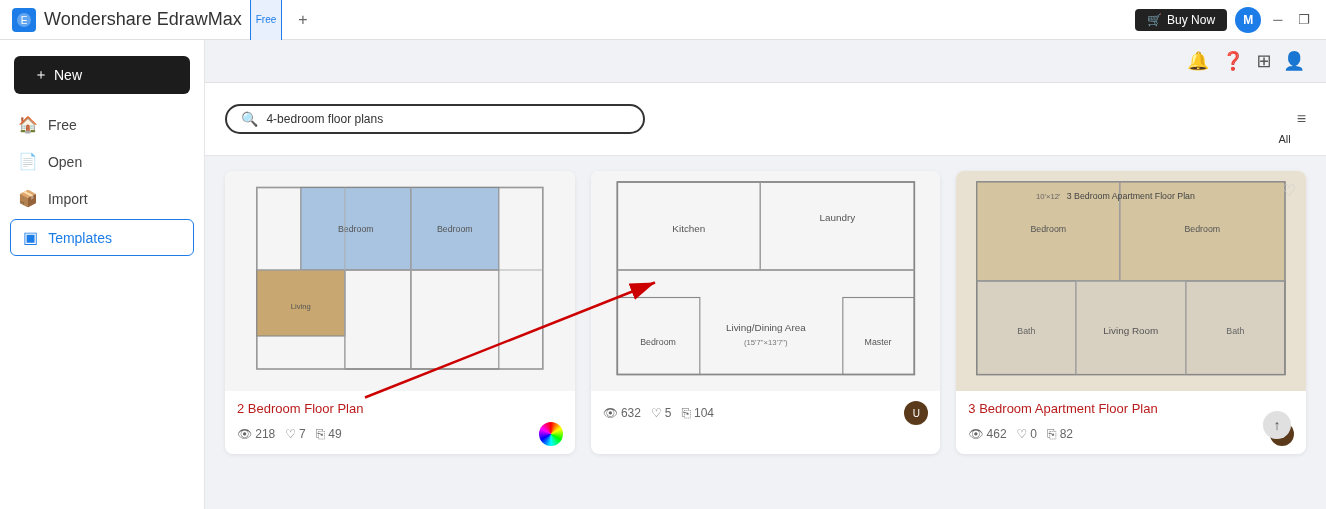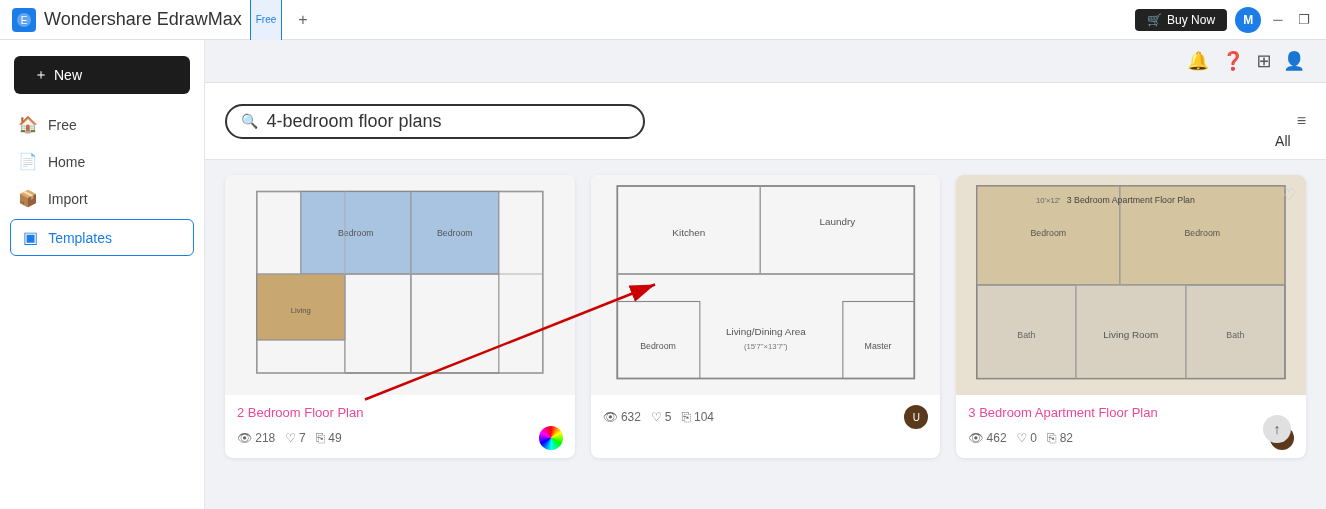--- a/index.html
+++ b/index.html
@@ -73,43 +73,43 @@
       display: flex; align-items: center; justify-content: space-between;
       border-bottom: 1px solid #e5e5e5;
       position: relative;
     }
     .search-wrapper {
       display: flex; align-items: center;
       border: 2px solid #333; border-radius: 25px;
       padding: 5px 14px; width: 420px; background: #fff;
     }
     .search-wrapper input {
-      border: none; outline: none; font-size: 18px; color: #333; width: 100%;
+      border: none; outline: none; font-size: 12px; color: #333; width: 100%;
     }
     .search-icon { color: #666; margin-right: 8px; font-size: 14px; }
     .filter-row { display: flex; align-items: center; gap: 6px; }
-    .filter-label { font-size: 14px; color: #333; font-weight: 500; margin-top: 40px; }
+    .filter-label { font-size: 11px; color: #333; font-weight: 500; margin-top: 40px; }
     .filter-icon { font-size: 16px; color: #555; }
 
     
     .cards-area { flex: 1; overflow-y: auto; padding: 15px 20px; background: #f0f2f5; }
     .cards-grid { display: grid; grid-template-columns: repeat(3, 1fr); gap: 16px; }
     .card {
       background: #fff; border-radius: 8px; overflow: hidden;
       box-shadow: 0 1px 4px rgba(0,0,0,0.08); cursor: pointer;
       position: relative;
     }
     .card-img {
       width: 100%; height: 220px; background: #f8f8f8;
       display: flex; align-items: center; justify-content: center;
       position: relative; overflow: hidden;
     }
     .card-img svg { width: 100%; height: 100%; }
     .card-body { padding: 10px 12px 8px; }
-    .card-title { font-size: 13px; color: #ec4899; margin-bottom: 6px; font-weight: 400; }
+    .card-title { font-size: 13px; color: #b91c1c; margin-bottom: 6px; font-weight: 400; }
     .card-stats { display: flex; align-items: center; gap: 10px; font-size: 12px; color: #666; }
     .stat-item { display: flex; align-items: center; gap: 3px; }
     .card-avatar { margin-left: auto; }
     .avatar-circle {
       width: 24px; height: 24px; border-radius: 50%; background: #8B4513;
       display: flex; align-items: center; justify-content: center;
       font-size: 10px; color: white; overflow: hidden;
     }
 
     
@@ -187,21 +187,21 @@
       <span>＋</span>
       <span>New</span>
     </button>
 
     <div class="sidebar-item">
       <span class="sidebar-icon">🏠</span>
       <span>Free</span>
     </div>
     <div class="sidebar-item">
       <span class="sidebar-icon">📄</span>
-      <span>Home</span>
+      <span>Open</span>
     </div>
     <div class="sidebar-item">
       <span class="sidebar-icon">📦</span>
       <span>Import</span>
     </div>
     <div class="sidebar-item active highlight-box">
       <span class="sidebar-icon">▣</span>
       <span>Templates</span>
     </div>
   </div>

